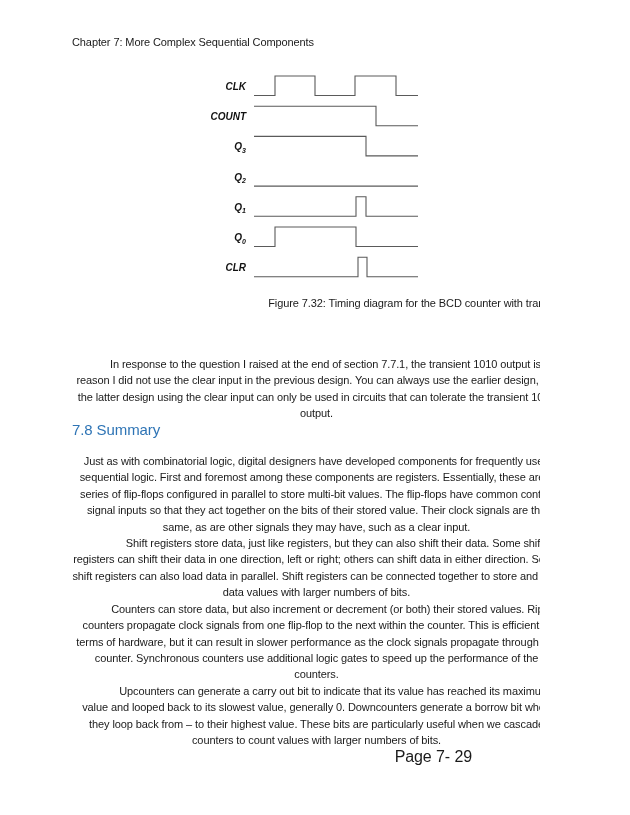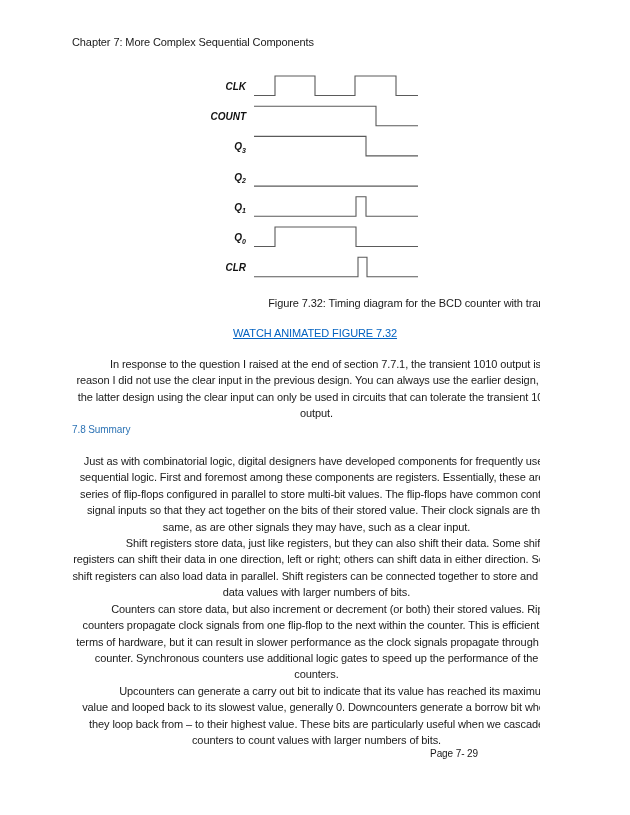--- a/index.html
+++ b/index.html
@@ -23,27 +23,27 @@
   .figure-link { font-size: 11px; letter-spacing: -0.1px; text-decoration: underline; cursor: pointer; }
 
   .content {
     position: absolute; left: 72px; top: 356px; width: 489px;
     font-size: 11px; line-height: 16.4px; letter-spacing: -0.1px;
   }
   .content p { margin: 0; text-align: center; }
   .indent { text-indent: 36px; }
   .p-first { margin-bottom: 11px; }
   .section-heading {
-    font-size: 10px; font-weight: normal; letter-spacing: -0.1px;
+    font-size: 15px; font-weight: normal; letter-spacing: -0.1px;
     margin: 0 0 15px 0;
   }
 
   .page-footer {
-    position: absolute; top: 748px; right: 62px;
-    font-size: 10px; letter-spacing: -0.1px;
+    position: absolute; top: 748px; right: 68px;
+    font-size: 16px; letter-spacing: -0.1px;
   }
 </style>
 </head>
 <body>
 
 <div class="page">
 
   <div class="chapter-header">Chapter 7: More Complex Sequential Components</div>
 
   <svg id="timing-svg" class="diagram-svg" viewBox="0 0 630 300" xmlns="http://www.w3.org/2000/svg">
@@ -58,23 +58,20 @@
       <text x="246" y="210.8" text-anchor="end" class="sig-label">Q<tspan dy="2.5" font-size="7">1</tspan></text>
       <polyline points="254,216.3 356,216.3 356,196.8 366,196.8 366,216.3 418,216.3" fill="none" stroke="#5a5a5a" stroke-width="1.1"></polyline>
       <text x="246" y="241.0" text-anchor="end" class="sig-label">Q<tspan dy="2.5" font-size="7">0</tspan></text>
       <polyline points="254,246.5 275,246.5 275,227.0 356,227.0 356,246.5 418,246.5" fill="none" stroke="#5a5a5a" stroke-width="1.1"></polyline>
       <text x="246" y="271.2" text-anchor="end" class="sig-label">CLR</text>
       <polyline points="254,276.7 358,276.7 358,257.2 367,257.2 367,276.7 418,276.7" fill="none" stroke="#5a5a5a" stroke-width="1.1"></polyline>
     </svg>
 
   <div class="figure-caption">Figure 7.32: Timing diagram for the BCD counter with transient 1010 output.</div>
 
-  <div class="figure-link-row">
-    <a class="figure-link" style="color: rgb(5, 99, 193);">WATCH ANIMATED FIGURE 7.32</a>
-  </div>
 
   <div class="content">
     <p class="indent p-first">In response to the question I raised at the end of section 7.7.1, the transient 1010 output is the reason I did not use the clear input in the previous design. You can always use the earlier design, but the latter design using the clear input can only be used in circuits that can tolerate the transient 1010 output.</p>
 
     <h2 class="section-heading" style="color: rgb(46, 116, 181);">7.8 Summary</h2>
 
     <p>Just as with combinatorial logic, digital designers have developed components for frequently used sequential logic. First and foremost among these components are registers. Essentially, these are a series of flip-flops configured in parallel to store multi-bit values. The flip-flops have common control signal inputs so that they act together on the bits of their stored value. Their clock signals are the same, as are other signals they may have, such as a clear input.</p>
 
     <p class="indent">Shift registers store data, just like registers, but they can also shift their data. Some shift registers can shift their data in one direction, left or right; others can shift data in either direction. Some shift registers can also load data in parallel. Shift registers can be connected together to store and shift data values with larger numbers of bits.</p>
 

